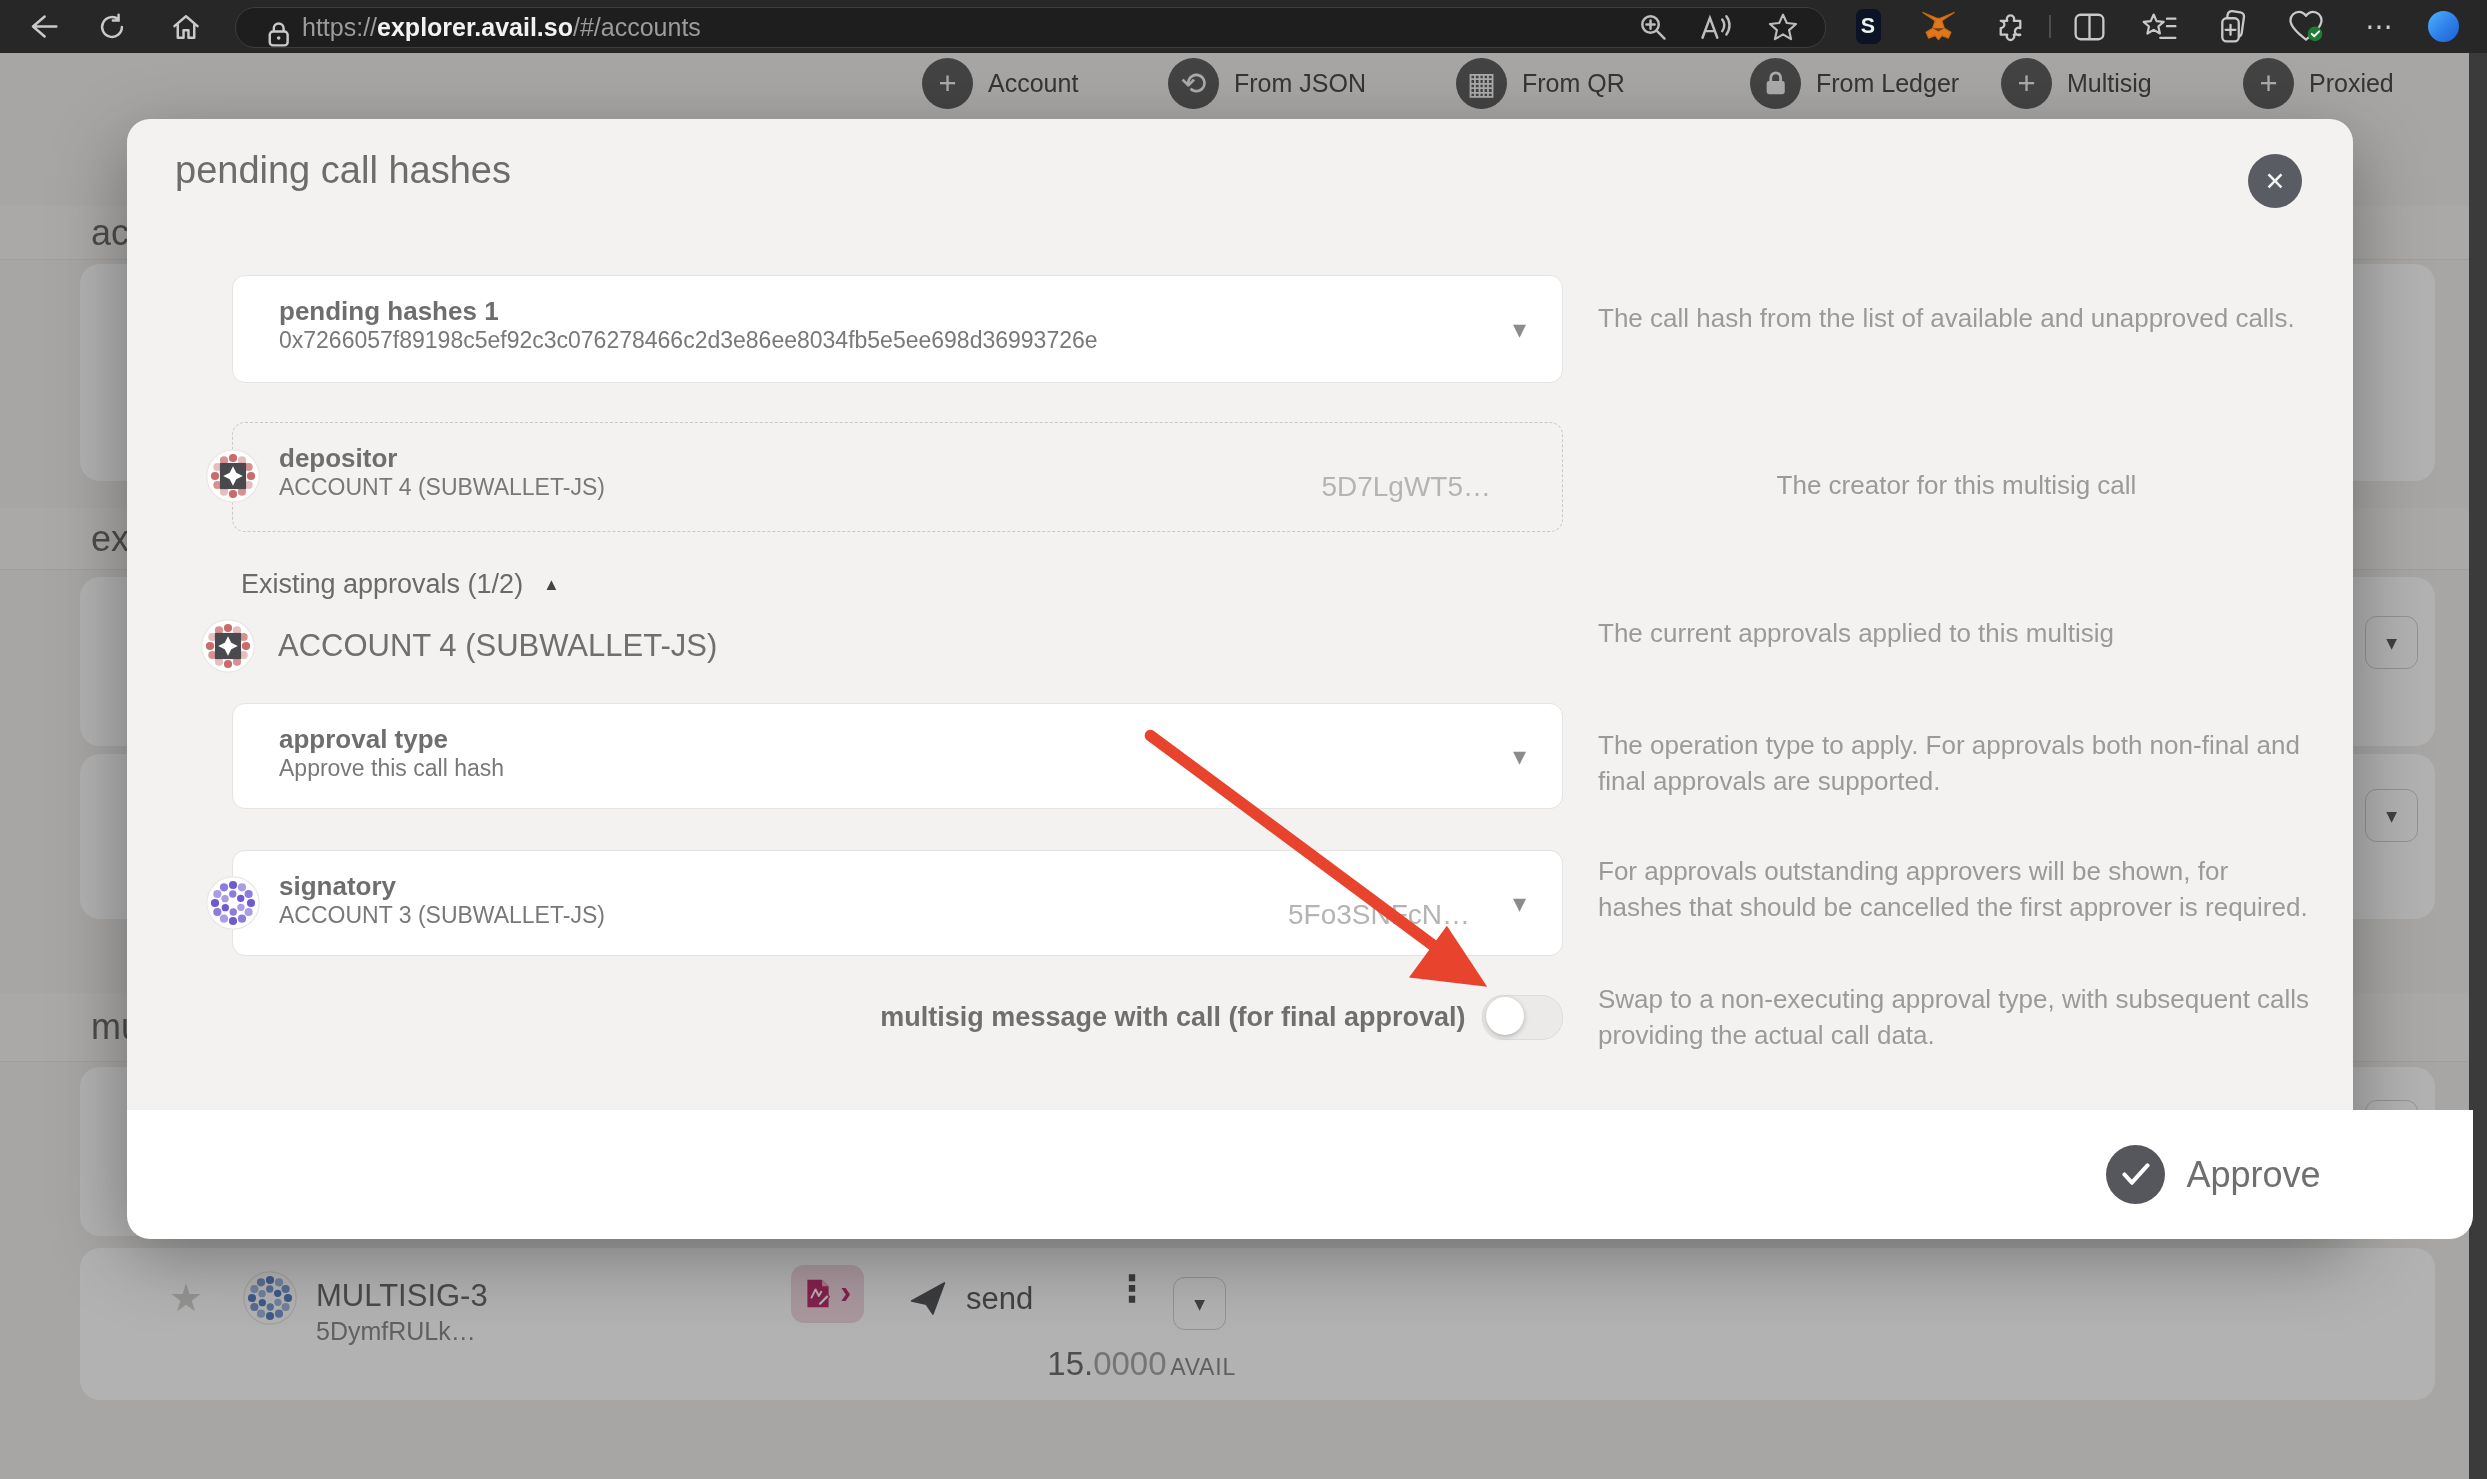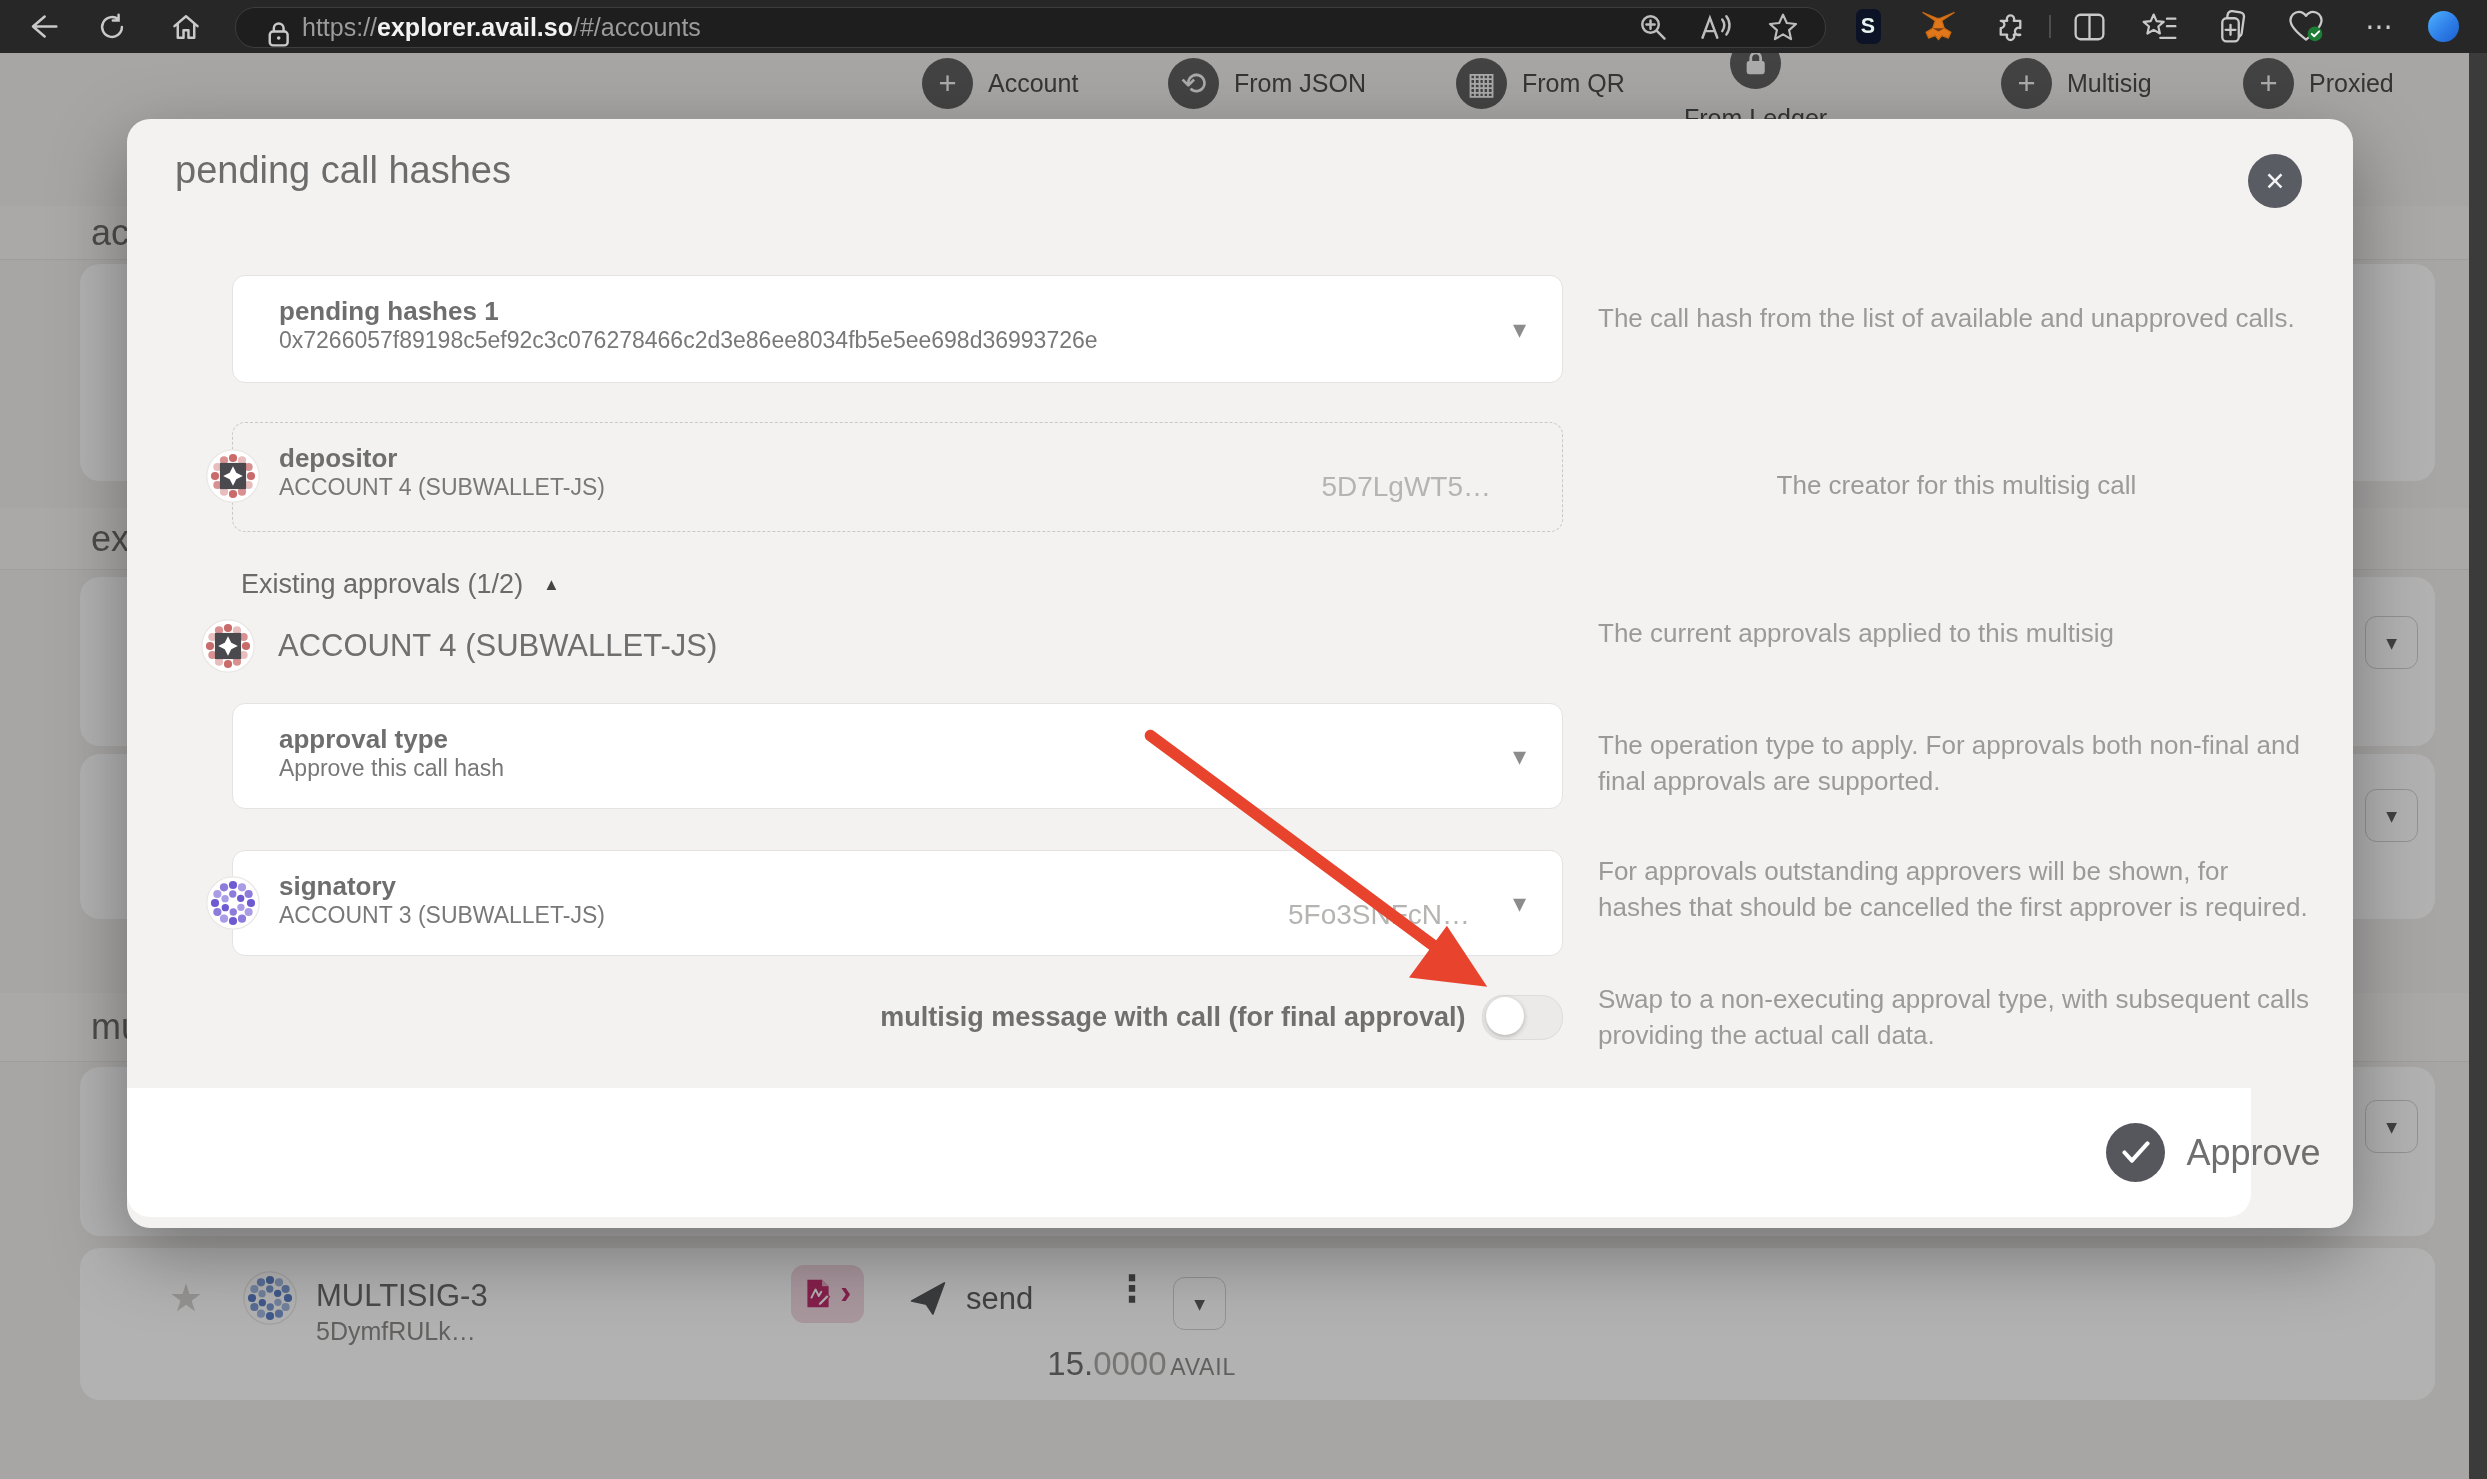--- a/index.html
+++ b/index.html
@@ -64,21 +64,21 @@
   .collapse-tri{font-size:16.5px;color:#454545;}
   .approver-row{position:absolute;left:74px;top:500px;height:54px;display:flex;align-items:center;gap:23px;}
   .approver-name{font-size:31px;color:#6f6f6f;}
   .toggle-row{position:absolute;left:105px;top:875px;width:1331px;height:46px;display:flex;align-items:center;
               justify-content:flex-end;gap:16.5px;}
   .toggle-label{font-size:27px;font-weight:700;color:#6f6f6f;}
   .toggle{position:relative;width:79px;height:43px;border-radius:21.4px;background:#eceae8;border:0.8px solid #dddcda;flex:0 0 auto;}
   .toggle .knob{position:absolute;left:2.5px;top:1.6px;width:38px;height:38px;border-radius:50%;background:#ffffff;
                 box-shadow:0 1.6px 5px rgba(0,0,0,0.25);}
   .help{position:absolute;left:1471px;width:717px;font-size:26px;line-height:1.38;color:#9b9a98;}
-  .modal-footer{position:absolute;left:0;top:969px;width:2124px;height:129px;background:#ffffff;
+  .modal-footer{position:absolute;left:0;top:991px;width:2346px;height:129px;background:#ffffff;
                 border-radius:0 0 23px 23px;}
   .approve-btn{position:absolute;left:1979px;top:35px;display:flex;align-items:center;gap:21.4px;cursor:pointer;}
   .approve-circle{width:59px;height:59px;border-radius:50%;background:#55575d;display:flex;align-items:center;justify-content:center;}
   .approve-label{font-size:36px;color:#6f6f6f;}
   .arrow-svg{position:absolute;left:0;top:0;z-index:50;pointer-events:none;}
 </style>
 </head>
 <body>
 
 <div class="screen">
@@ -186,21 +186,21 @@
       <span class="tb-label">Account</span>
     </div>
     <div class="tb-item" style="left:1168px;">
       <span class="tb-circle">⟲</span>
       <span class="tb-label">From JSON</span>
     </div>
     <div class="tb-item" style="left:1456px;">
       <span class="tb-circle">▦</span>
       <span class="tb-label">From QR</span>
     </div>
-    <div class="tb-item" style="left:1684px;flex-direction:column;">
+    <div class="tb-item" style="left:1750px;">
       <span class="tb-circle">
         <svg width="21.4" height="25" viewBox="0 0 26 30">
             <rect x="2" y="12" width="22" height="16" rx="3" fill="#f5f5f5"></rect>
             <path d="M7 12 V8 a6 6 0 0 1 12 0 v4" stroke="#f5f5f5" stroke-width="3.4" fill="none"></path>
           </svg>
       </span>
       <span class="tb-label">From Ledger</span>
     </div>
     <div class="tb-item" style="left:2001px;">
       <span class="tb-circle">+</span>

